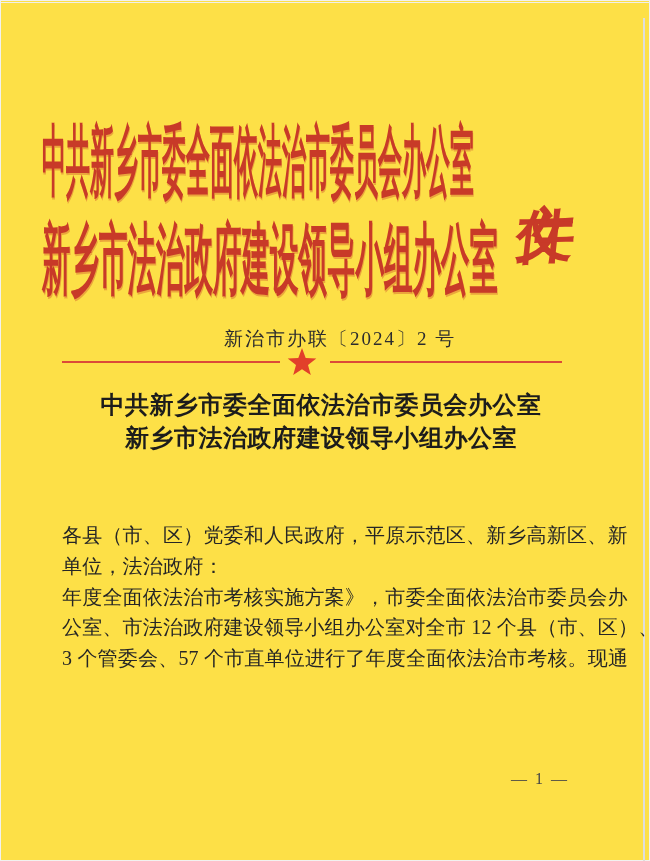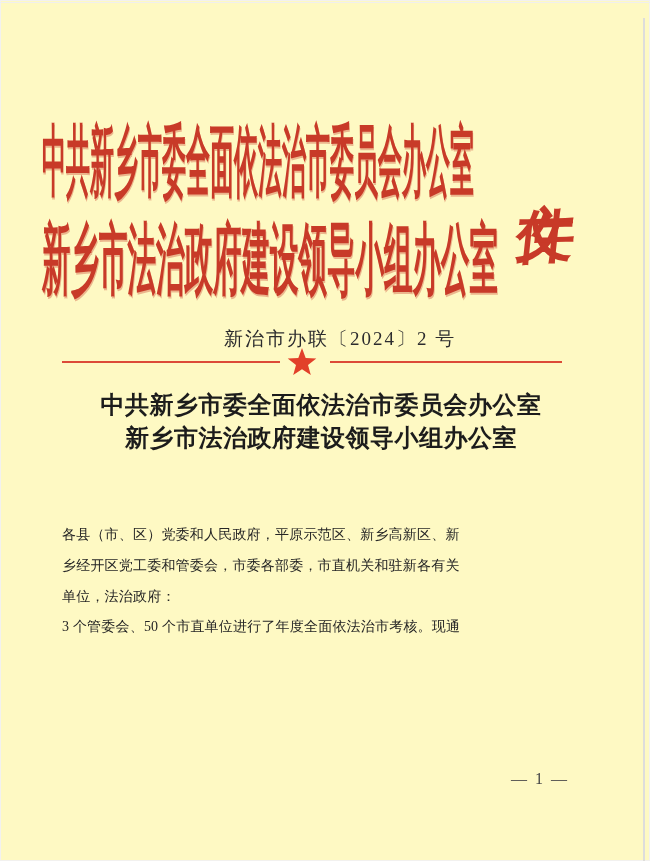--- a/index.html
+++ b/index.html
@@ -4,21 +4,21 @@
 <style>
   html,body{margin:0;padding:0;}
   body{
     font-family:"Liberation Serif","DejaVu Serif",serif;
     background:#efefed;
   }
   .page{
     position:relative;
     width:650px;height:861px;
     margin:0 auto;
-    background:#fef9c3;
+    background:#fde047;
     overflow:hidden;
     box-shadow:inset 0 0 0 1px #f2f1ef;
   }
   
   .scan-edge{
     position:absolute;left:643px;top:18px;bottom:0;width:2px;
     background:#dedddb;
   }
   .scan-edge-top{
     position:absolute;left:0;top:2px;width:100%;height:1px;
@@ -73,21 +73,21 @@
     text-align:center;
     font-weight:bold;
     font-size:24px;line-height:33px;
     color:var(--title_ink,#1c1c1c);
     letter-spacing:0.5px;
   }
 
   
   .body-block{
     position:absolute;left:62px;top:520px;width:516px;
-    font-size:14px;line-height:30.8px;
+    font-size:20px;line-height:30.8px;
     color:var(--body_ink,#262626);
     letter-spacing:0.2px;
   }
   .body-line{white-space:nowrap;}
   .body-line.indent{padding-left:37px;}
 
   
   .page-number{
     position:absolute;left:470px;top:770px;width:140px;
     text-align:center;
@@ -117,20 +117,21 @@
   </div>
   <div class="rule rule-right"></div>
 
   <div class="title-block">
     <div>中共新乡市委全面依法治市委员会办公室</div>
     <div>新乡市法治政府建设领导小组办公室</div>
   </div>
 
   <div class="body-block">
     <div class="body-line">各县（市、区）党委和人民政府，平原示范区、新乡高新区、新</div>
-    <div class="body-line">乡经开区党工委和管委会，市委各部委，市直机关和驻新各有关</div>
     <div class="body-line">单位，法治政府：</div>
-    <div class="body-line">3 个管委会、50 个市直单位进行了年度全面依法治市考核。现通</div>
+    <div class="body-line">年度全面依法治市考核实施方案》，市委全面依法治市委员会办</div>
+    <div class="body-line">公室、市法治政府建设领导小组办公室对全市 12 个县（市、区）、</div>
+    <div class="body-line">3 个管委会、57 个市直单位进行了年度全面依法治市考核。现通</div>
   </div>
 
   <div class="page-number">— 1 —</div>
 
 </div>
 
 </body></html>

